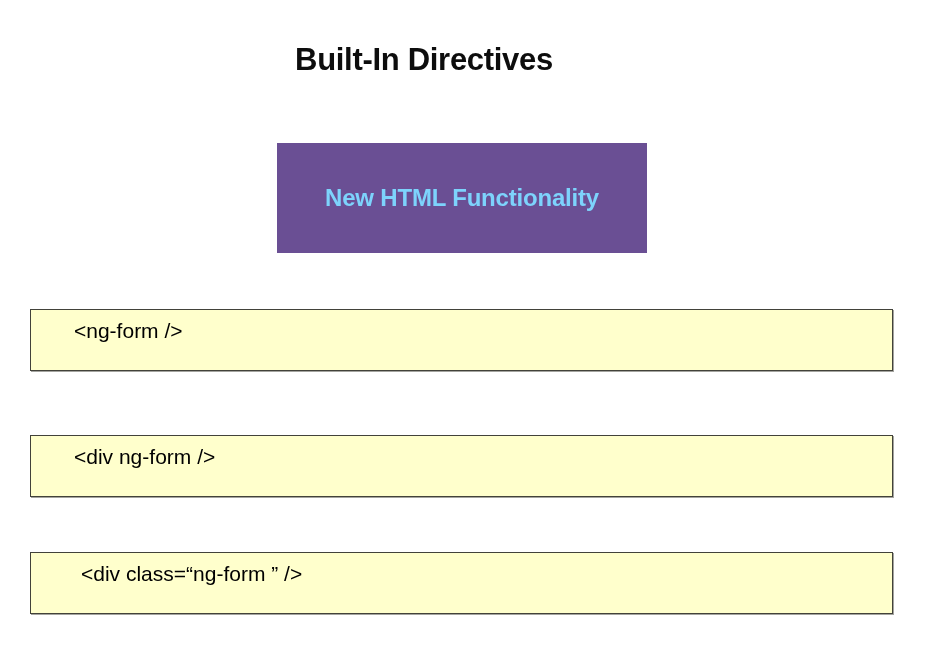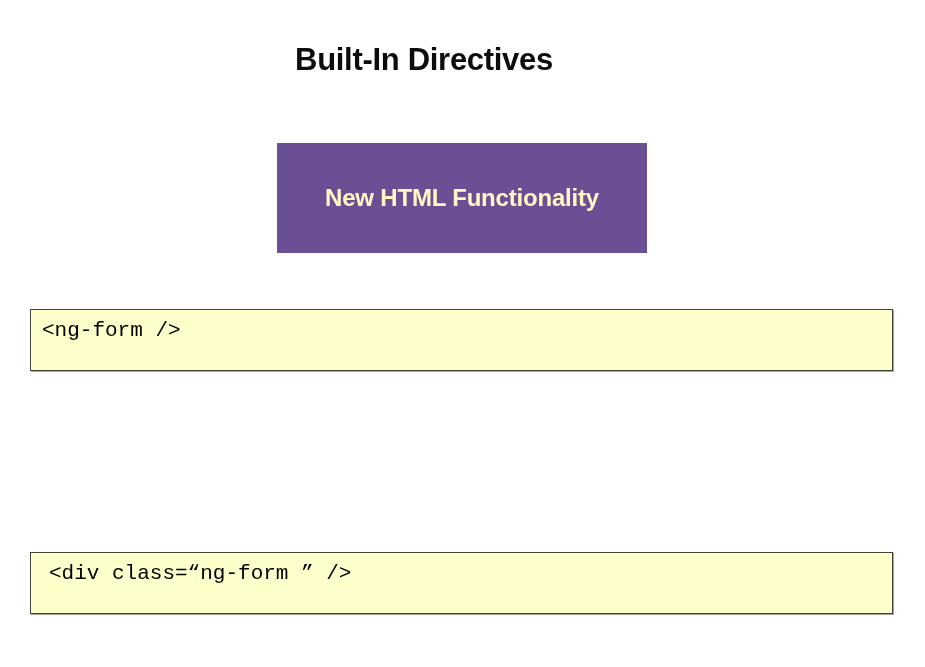--- a/index.html
+++ b/index.html
@@ -32,59 +32,63 @@
     left: 277px;
     top: 143px;
     width: 370px;
     height: 110px;
     background: #6a4f94;
     display: flex;
     align-items: center;
     justify-content: center;
   }
   .concept-label {
-    color: #fef9c3;
+    color: #7dd3fc;
     font-size: 24px;
     font-weight: 700;
     letter-spacing: -0.2px;
   }
   .code-box {
     position: absolute;
     left: 30px;
     width: 863px;
     height: 62px;
     background: #ffffcc;
     border: 1.5px solid #42423a;
     box-shadow: 1px 1px 0 rgba(90,90,80,0.55);
     padding: 8px 11px;
   }
   .code-box-1 { top: 309px; }
   .code-box-2 { top: 435px; }
   .code-box-3 { top: 552px; padding-left: 18px; }
   .code-text {
-    font-family: Liberation Mono, monospace;
+    font-family: Liberation Sans, sans-serif;
     font-size: 21px;
     color: #000000;
     white-space: pre;
     line-height: 1.2;
+    margin-left: 32px;
   }
 </style>
 </head>
 <body>
 
 <div class="canvas">
 
   <h1 class="slide-title">Built-In Directives</h1>
 
   <div class="concept-box">
     <span class="concept-label">New HTML Functionality</span>
   </div>
 
   <div class="code-box code-box-1">
     <span class="code-text">&lt;ng-form /&gt;</span>
   </div>
 
+  <div class="code-box code-box-2">
+    <span class="code-text">&lt;div ng-form /&gt;</span>
+  </div>
 
   <div class="code-box code-box-3">
     <span class="code-text">&lt;div class=“ng-form ” /&gt;</span>
   </div>
 
 </div>
 
 </body></html>

